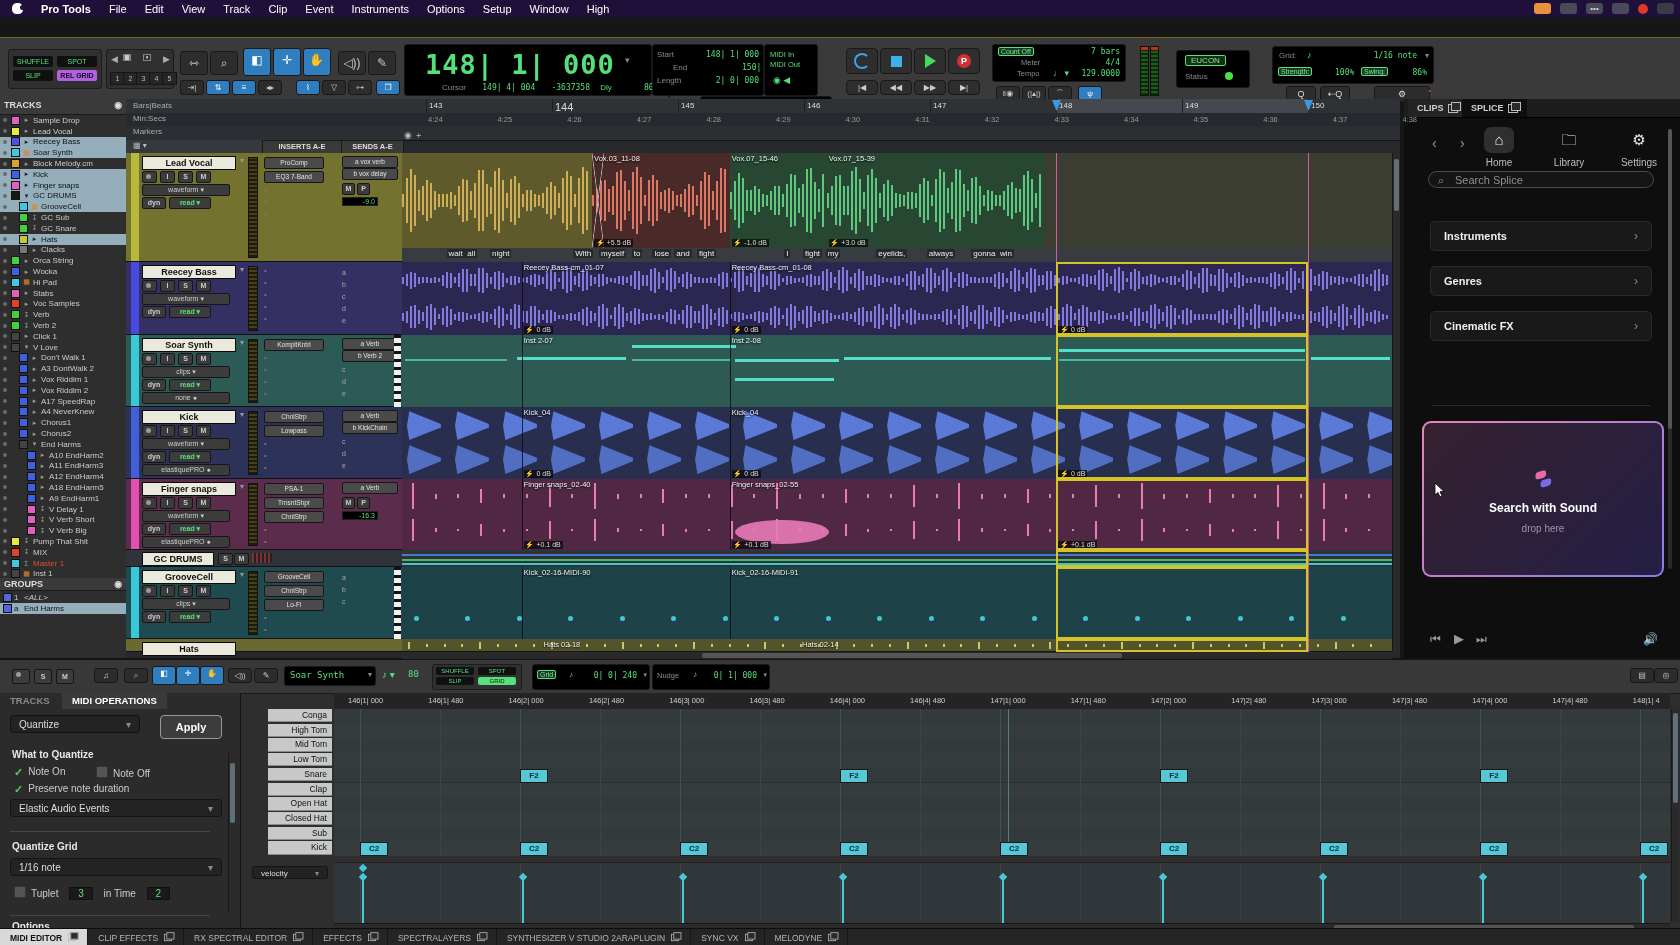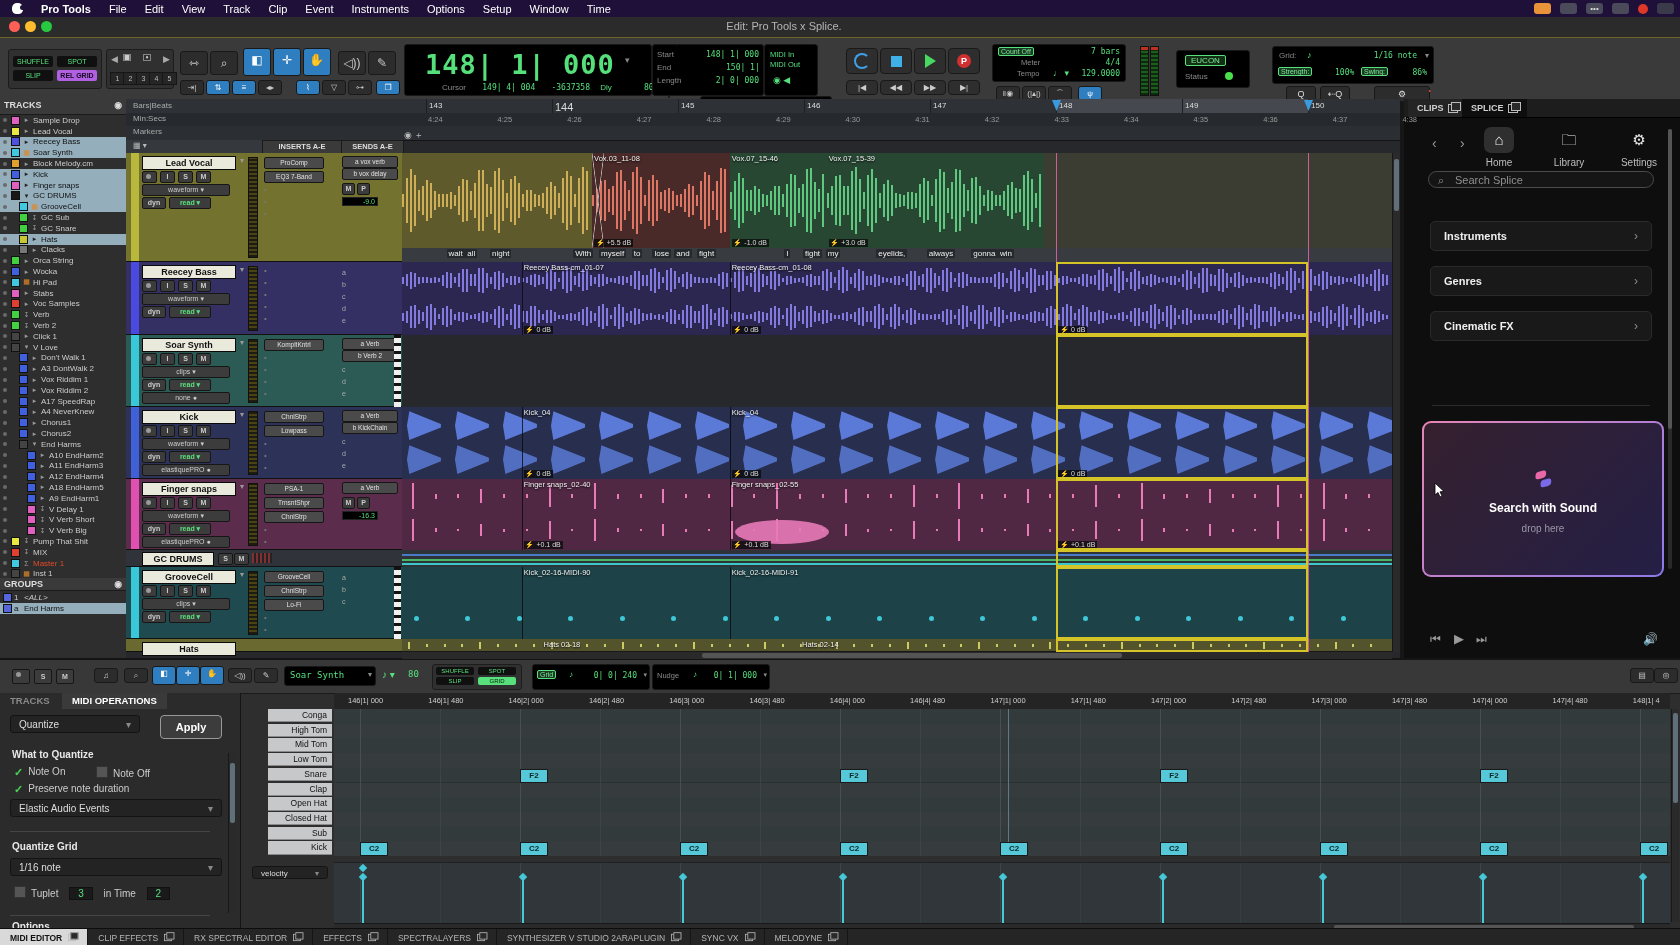--- a/index.html
+++ b/index.html
@@ -170,38 +170,32 @@
         <span class="mi">File</span>
         <span class="mi">Edit</span>
         <span class="mi">View</span>
         <span class="mi">Track</span>
         <span class="mi">Clip</span>
         <span class="mi">Event</span>
         <span class="mi">Instruments</span>
         <span class="mi">Options</span>
         <span class="mi">Setup</span>
         <span class="mi">Window</span>
-        <span class="mi">Time</span>
+        <span class="mi">High</span>
       </span>
     <span id="menustatus">
       <span class="sic orange"></span>
       <span class="sic"></span>
       <span class="sic dots">•••</span>
       <span class="sic"></span>
       <span class="sic reddot"></span>
       <span class="sic" style="background:#3a3a4a"></span>
     </span>
   </div>
 
-  <div id="titlebar" class="abs">
-    <span class="abs tl" style="left:9px;background:#ff5f57"></span>
-    <span class="abs tl" style="left:25px;background:#febc2e"></span>
-    <span class="abs tl" style="left:41px;background:#28c840"></span>
-    <span id="ttext" class="abs">Edit: Pro Tools x Splice.</span>
-  </div>
 
   <div id="toolbar" class="abs">
     <div class="cluster" style="left:8px;top:11px;width:92px;height:38px;" id="modecluster">
         <div class="modechip" style="left: 4px; top: 6px;">SHUFFLE</div>
         <div class="modechip" style="left: 48px; top: 6px;">SPOT</div>
         <div class="modechip" style="left: 4px; top: 20px;">SLIP</div>
         <div class="modechip on" style="left: 48px; top: 20px;">REL GRID</div>
       </div>
     <div class="cluster" style="left:106px;top:11px;width:66px;height:38px;">
       <span class="abs" style="left:4px;top:4px;color:#aaa;font-size:9px;">◀</span>
@@ -232,21 +226,21 @@
       <span class="abs" style="left:220px;top:10px;color:#888;font-size:9px;">▾</span>
       <span class="fieldrow" style="left:8px;top:38px;margin-left:29px;"><span class="glabel">Cursor</span>
         <span class="gval" style="margin-left:14px;">149| 4| 004</span>
         <span class="gval" style="margin-left:14px;">-3637358</span>
         <span class="grn" style="margin-left:8px;">Dly</span>
         <span class="gval" style="margin-left:30px;">80</span>
       </span>
     </div>
     <div class="lcd" style="left:652px;top:6px;width:110px;height:50px;" id="sel-fields">
         <div class="fieldrow" style="left: 4px; top: 5px; width: 102px;"><span class="glabel">Start</span><span class="gval" style="position: absolute; right: 0px;">148| 1| 000</span></div>
-        <div class="fieldrow" style="left: 4px; top: 18px; width: 122px;"><span class="glabel">End</span><span class="gval" style="position: absolute; right: 0px;">150| 1| 000</span></div>
+        <div class="fieldrow" style="left: 20px; top: 18px; width: 122px;"><span class="glabel">End</span><span class="gval" style="position: absolute; right: 0px;">150| 1| 000</span></div>
         <div class="fieldrow" style="left: 4px; top: 31px; width: 102px;"><span class="glabel">Length</span><span class="gval" style="position: absolute; right: 0px;">2| 0| 000</span></div>
       </div>
     <div class="lcd" style="left:764px;top:6px;width:52px;height:50px;">
       <span class="abs grn" style="left:5px;top:5px;font-size:7.5px;">MIDI In</span>
       <span class="abs grn" style="left:5px;top:15px;font-size:7.5px;">MIDI Out</span>
       <span class="abs grn" style="left:8px;top:30px;font-size:9px;">◉ ◀</span>
     </div>
     <div class="lcd" style="left:664px;top:44px;width:0;height:0;"></div>
 
     <div class="lcd" style="left:668px;top:58px;width:0;height:0;"></div>
@@ -1908,20 +1902,38 @@
       <div class="cbound" style="left: 12.1%;"></div>
       <div class="cbound" style="left: 33.1%;"></div>
       <div class="cbound" style="left: 66.1%;"></div>
       <div class="cbound" style="left: 91.5%;"></div>
       <div class="clipname" style="left: calc(12.1% + 2px);">Reecey Bass-cm_01-07</div>
       <div class="gainbadge" style="left: calc(12.1% + 2px);">⚡ 0 dB</div>
       <div class="clipname" style="left: calc(33.1% + 2px);">Reecey Bass-cm_01-08</div>
       <div class="gainbadge" style="left: calc(33.1% + 2px);">⚡ 0 dB</div>
       <div class="gainbadge" style="left: calc(66.1% + 2px);">⚡ 0 dB</div>
     </div>
+    <div class="lane abs" style="top: 335px; height: 72px; background: rgb(45, 90, 82);">
+      <div class="mseg" style="left: 0.3%; width: 10.3%; top: 33%; background: rgb(82, 224, 200); height: 2px; opacity: 0.7;"></div>
+      <div class="mseg" style="left: 11.6%; width: 11%; top: 31%; background: rgb(82, 224, 200); height: 3px; opacity: 1;"></div>
+      <div class="mseg" style="left: 23.2%; width: 10.5%; top: 14%; background: rgb(82, 224, 200); height: 3px; opacity: 1;"></div>
+      <div class="mseg" style="left: 23.2%; width: 10%; top: 33%; background: rgb(82, 224, 200); height: 2px; opacity: 0.7;"></div>
+      <div class="mseg" style="left: 33.6%; width: 10.5%; top: 33%; background: rgb(82, 224, 200); height: 3px; opacity: 1;"></div>
+      <div class="mseg" style="left: 33.6%; width: 10%; top: 60%; background: rgb(82, 224, 200); height: 3px; opacity: 1;"></div>
+      <div class="mseg" style="left: 44.6%; width: 21%; top: 31%; background: rgb(82, 224, 200); height: 3px; opacity: 1;"></div>
+      <div class="mseg" style="left: 66.4%; width: 24.8%; top: 20%; background: rgb(82, 224, 200); height: 3px; opacity: 1;"></div>
+      <div class="mseg" style="left: 66.4%; width: 24.8%; top: 34%; background: rgb(82, 224, 200); height: 2px; opacity: 0.7;"></div>
+      <div class="mseg" style="left: 91.8%; width: 8%; top: 31%; background: rgb(82, 224, 200); height: 3px; opacity: 1;"></div>
+      <div class="cbound" style="left: 12.1%;"></div>
+      <div class="cbound" style="left: 33.1%;"></div>
+      <div class="cbound" style="left: 66.1%;"></div>
+      <div class="cbound" style="left: 91.5%;"></div>
+      <div class="clipname" style="left: calc(12.1% + 2px);">Inst 2-07</div>
+      <div class="clipname" style="left: calc(33.1% + 2px);">Inst 2-08</div>
+    </div>
     <div class="pianostrip abs" style="left: 394px; top: 335px; height: 72px;"></div>
     <div class="lane abs" style="top: 407px; height: 72px; background: rgb(39, 46, 78);">
       <div class="kshape" style="left: 0.5%; top: 6%; width: 34px; height: 40%; background: rgb(91, 121, 214); clip-path: polygon(0px 50%, 7% 0px, 100% 44%, 100% 56%, 7% 100%); opacity: 1;"></div>
       <div class="kshape" style="left: 5.35%; top: 6%; width: 34px; height: 40%; background: rgb(91, 121, 214); clip-path: polygon(0px 50%, 7% 0px, 100% 44%, 100% 56%, 7% 100%); opacity: 1;"></div>
       <div class="kshape" style="left: 10.2%; top: 6%; width: 34px; height: 40%; background: rgb(91, 121, 214); clip-path: polygon(0px 50%, 7% 0px, 100% 44%, 100% 56%, 7% 100%); opacity: 1;"></div>
       <div class="kshape" style="left: 15.05%; top: 6%; width: 34px; height: 40%; background: rgb(91, 121, 214); clip-path: polygon(0px 50%, 7% 0px, 100% 44%, 100% 56%, 7% 100%); opacity: 1;"></div>
       <div class="kshape" style="left: 19.9%; top: 6%; width: 34px; height: 40%; background: rgb(91, 121, 214); clip-path: polygon(0px 50%, 7% 0px, 100% 44%, 100% 56%, 7% 100%); opacity: 1;"></div>
       <div class="kshape" style="left: 24.75%; top: 6%; width: 34px; height: 40%; background: rgb(91, 121, 214); clip-path: polygon(0px 50%, 7% 0px, 100% 44%, 100% 56%, 7% 100%); opacity: 1;"></div>
       <div class="kshape" style="left: 29.6%; top: 6%; width: 34px; height: 40%; background: rgb(91, 121, 214); clip-path: polygon(0px 50%, 7% 0px, 100% 44%, 100% 56%, 7% 100%); opacity: 1;"></div>
       <div class="kshape" style="left: 34.45%; top: 6%; width: 34px; height: 40%; background: rgb(91, 121, 214); clip-path: polygon(0px 50%, 7% 0px, 100% 44%, 100% 56%, 7% 100%); opacity: 1;"></div>

